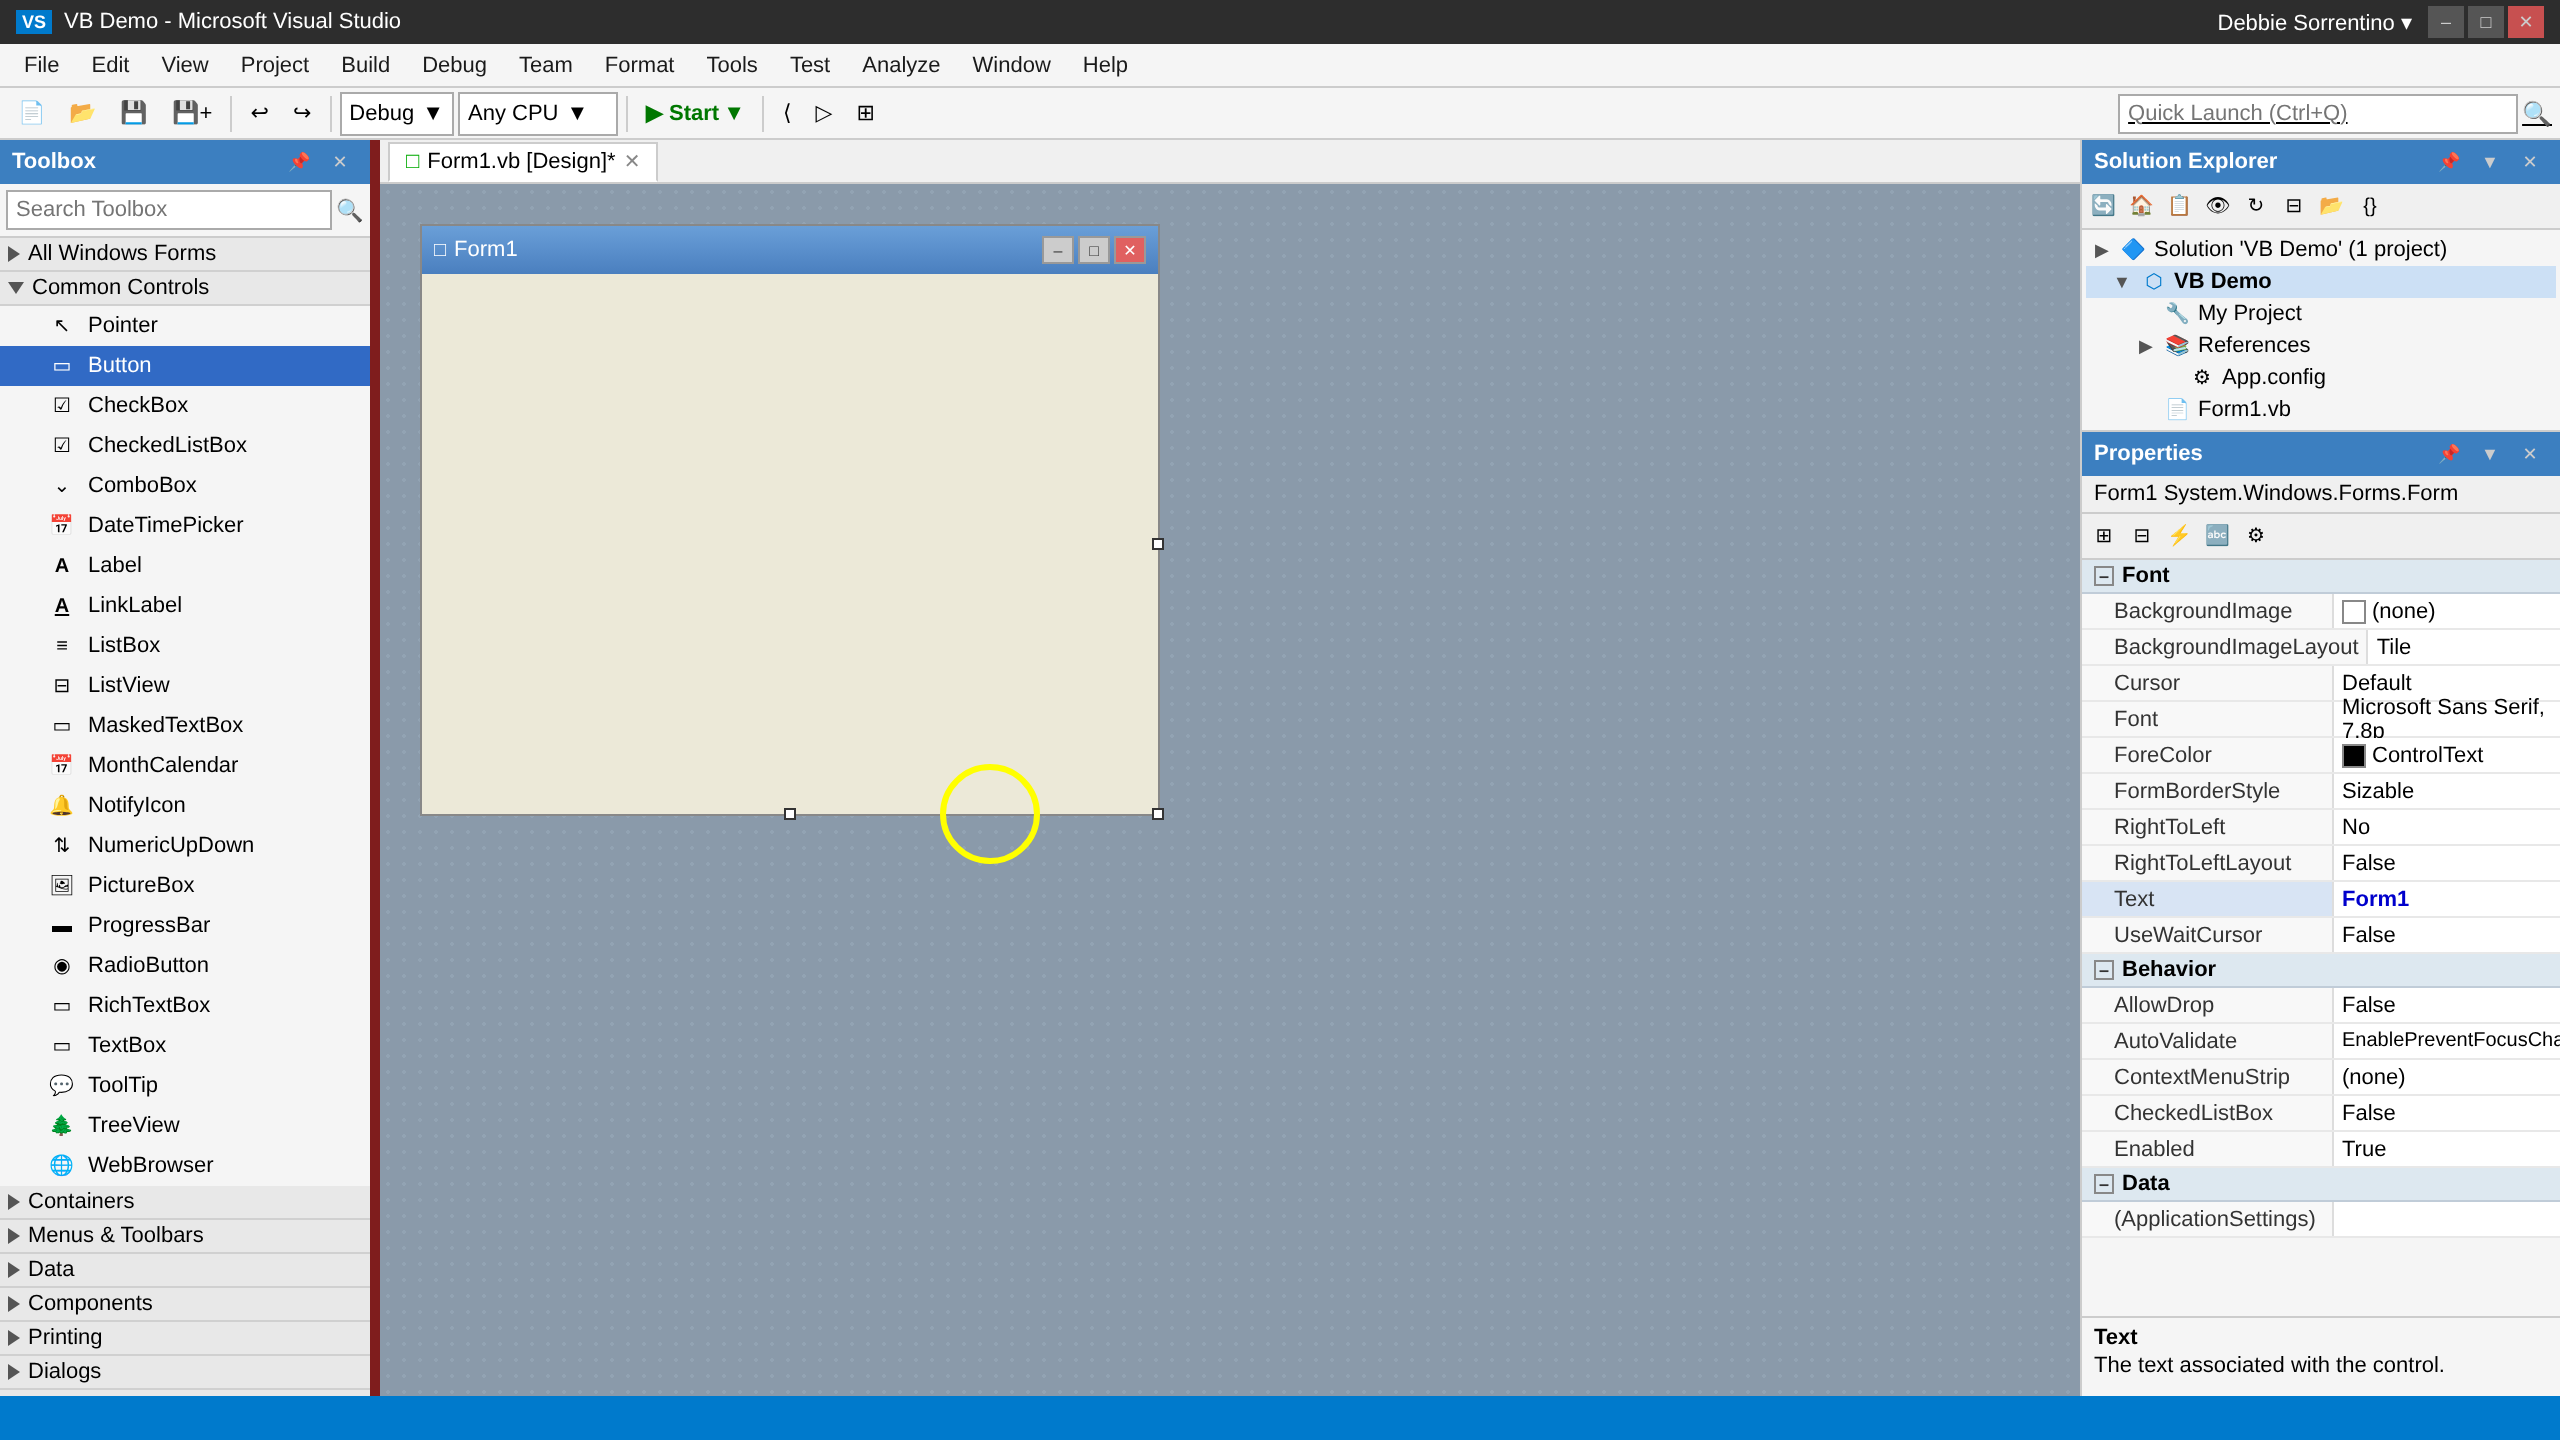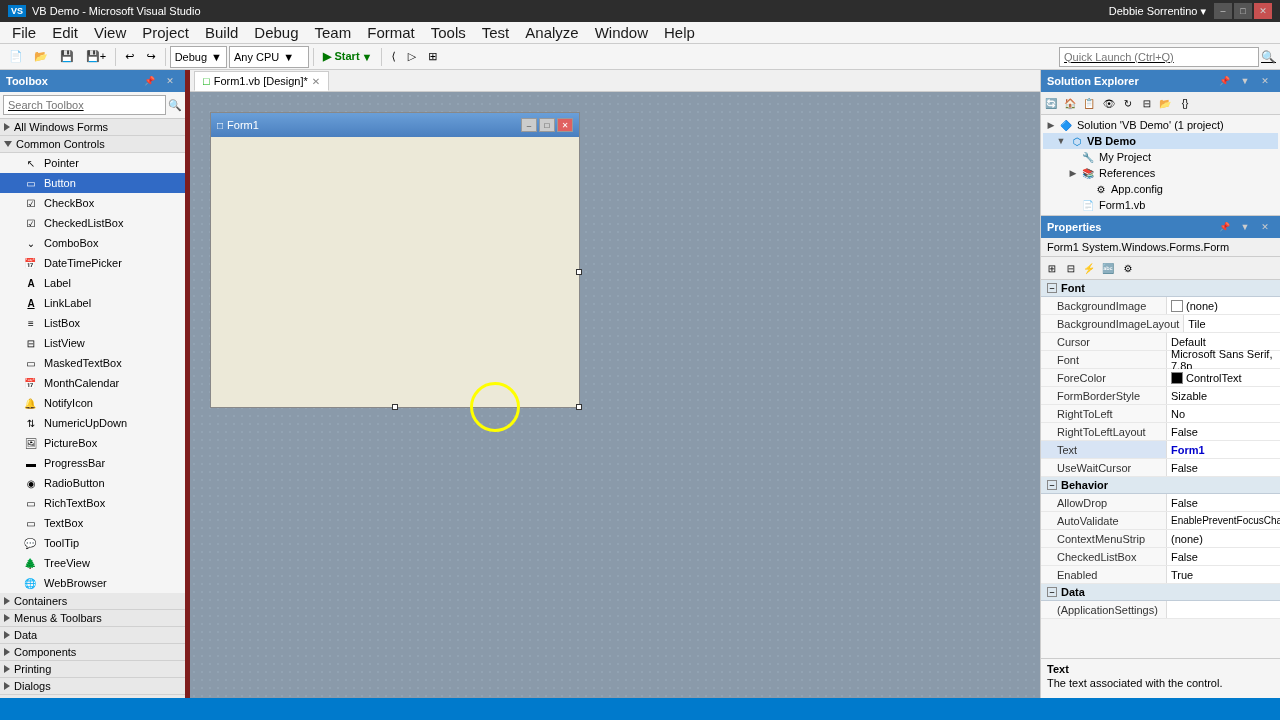--- a/index.html
+++ b/index.html
@@ -6,21 +6,21 @@
     body { font-family: 'Segoe UI', sans-serif; font-size: 11px; background: #f0f0f0; overflow: hidden; width: 1280px; height: 720px; }
     
     
     #title-bar { background: #2d2d2d; color: #fff; height: 22px; display: flex; align-items: center; padding: 0 8px; font-size: 11px; justify-content: space-between; }
     #title-bar-left { display: flex; align-items: center; gap: 6px; }
     #title-bar-controls { display: flex; gap: 2px; }
     .title-btn { width: 18px; height: 16px; background: #555; color: #ccc; border: none; font-size: 9px; cursor: pointer; display: flex; align-items: center; justify-content: center; }
     
     
     #menu-bar { background: #f5f5f5; border-bottom: 1px solid #ccc; height: 22px; display: flex; align-items: center; padding: 0 4px; }
-    .menu-item { padding: 2px 8px; cursor: pointer; font-size: 15px; color: #1a1a1a; }
+    .menu-item { padding: 2px 8px; cursor: pointer; font-size: 11px; color: #1a1a1a; }
     
     
     #toolbar { background: #f5f5f5; border-bottom: 1px solid #ccc; height: 26px; display: flex; align-items: center; padding: 0 4px; gap: 2px; }
     .tb-btn { height: 22px; padding: 0 4px; background: transparent; border: 1px solid transparent; cursor: pointer; font-size: 11px; display: flex; align-items: center; gap: 2px; }
     .tb-sep { width: 1px; height: 18px; background: #ccc; margin: 0 2px; }
     .tb-dropdown { height: 22px; padding: 0 4px; background: #fff; border: 1px solid #aaa; font-size: 11px; cursor: pointer; display: flex; align-items: center; gap: 4px; }
     
     
     #main-layout { display: flex; height: calc(720px - 22px - 22px - 26px - 22px); }
     
@@ -44,21 +44,21 @@
     
     .resize-handle { position: absolute; background: #fff; border: 1px solid #333; width: 6px; height: 6px; }
     
     
     .cursor-circle { position: absolute; width: 50px; height: 50px; border: 3px solid #ffff00; border-radius: 50%; top: 290px; left: 280px; pointer-events: none; }
     
     
     #toolbox { width: 190px; background: #f5f5f5; border-right: 5px solid #7f1d1d; display: flex; flex-direction: column; overflow: hidden; }
     #toolbox-header { background: #3c7fc0; color: #fff; padding: 3px 6px; font-size: 11px; font-weight: bold; display: flex; align-items: center; justify-content: space-between; }
     #toolbox-search { padding: 3px; border-bottom: 1px solid #ccc; display: flex; align-items: center; gap: 2px; }
-    #toolbox-search input { flex: 1; height: 20px; border: 1px solid #aaa; padding: 0 4px; font-size: 11px; text-decoration: underline; }
+    #toolbox-search input { flex: 1; height: 20px; border: 1px solid #aaa; padding: 0 4px; font-size: 11px; }
     #toolbox-list { flex: 1; overflow-y: auto; }
     .toolbox-cat-header { padding: 2px 4px; cursor: pointer; display: flex; align-items: center; gap: 4px; background: #e8e8e8; border-bottom: 1px solid #d0d0d0; }
     .toolbox-item { padding: 2px 6px 2px 24px; cursor: pointer; display: flex; align-items: center; gap: 6px; font-size: 11px; height: 20px; }
     .toolbox-item.selected { background: #316ac5; color: #fff; }
     .toolbox-icon { width: 14px; height: 14px; display: flex; align-items: center; justify-content: center; font-size: 10px; flex-shrink: 0; }
     
     
     #right-panel { width: 240px; background: #f5f5f5; border-left: 1px solid #ccc; display: flex; flex-direction: column; }
     
     

